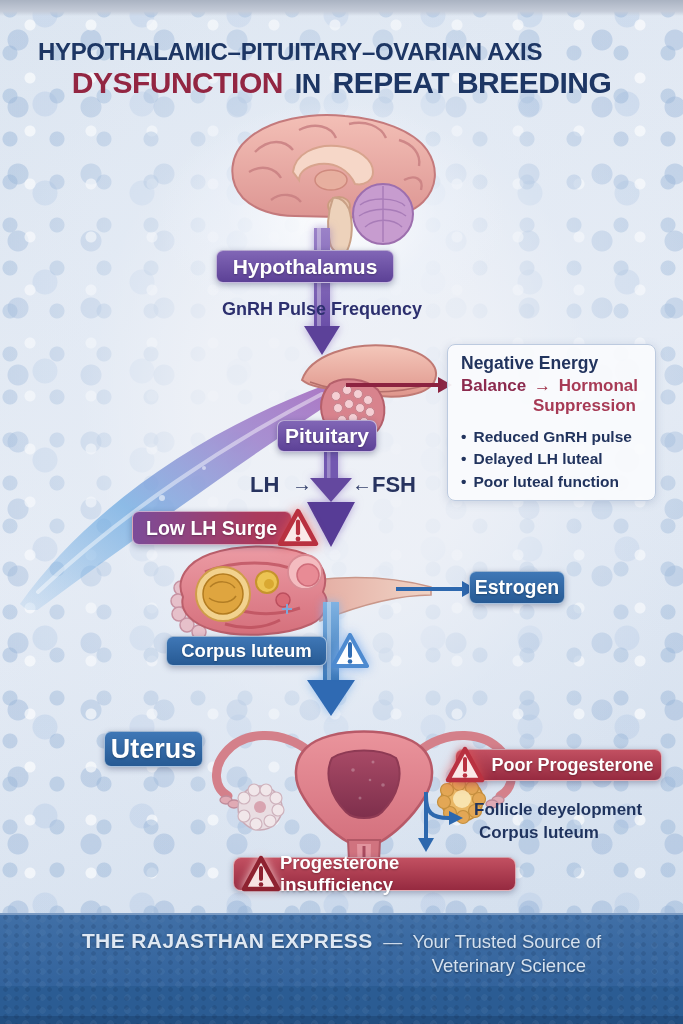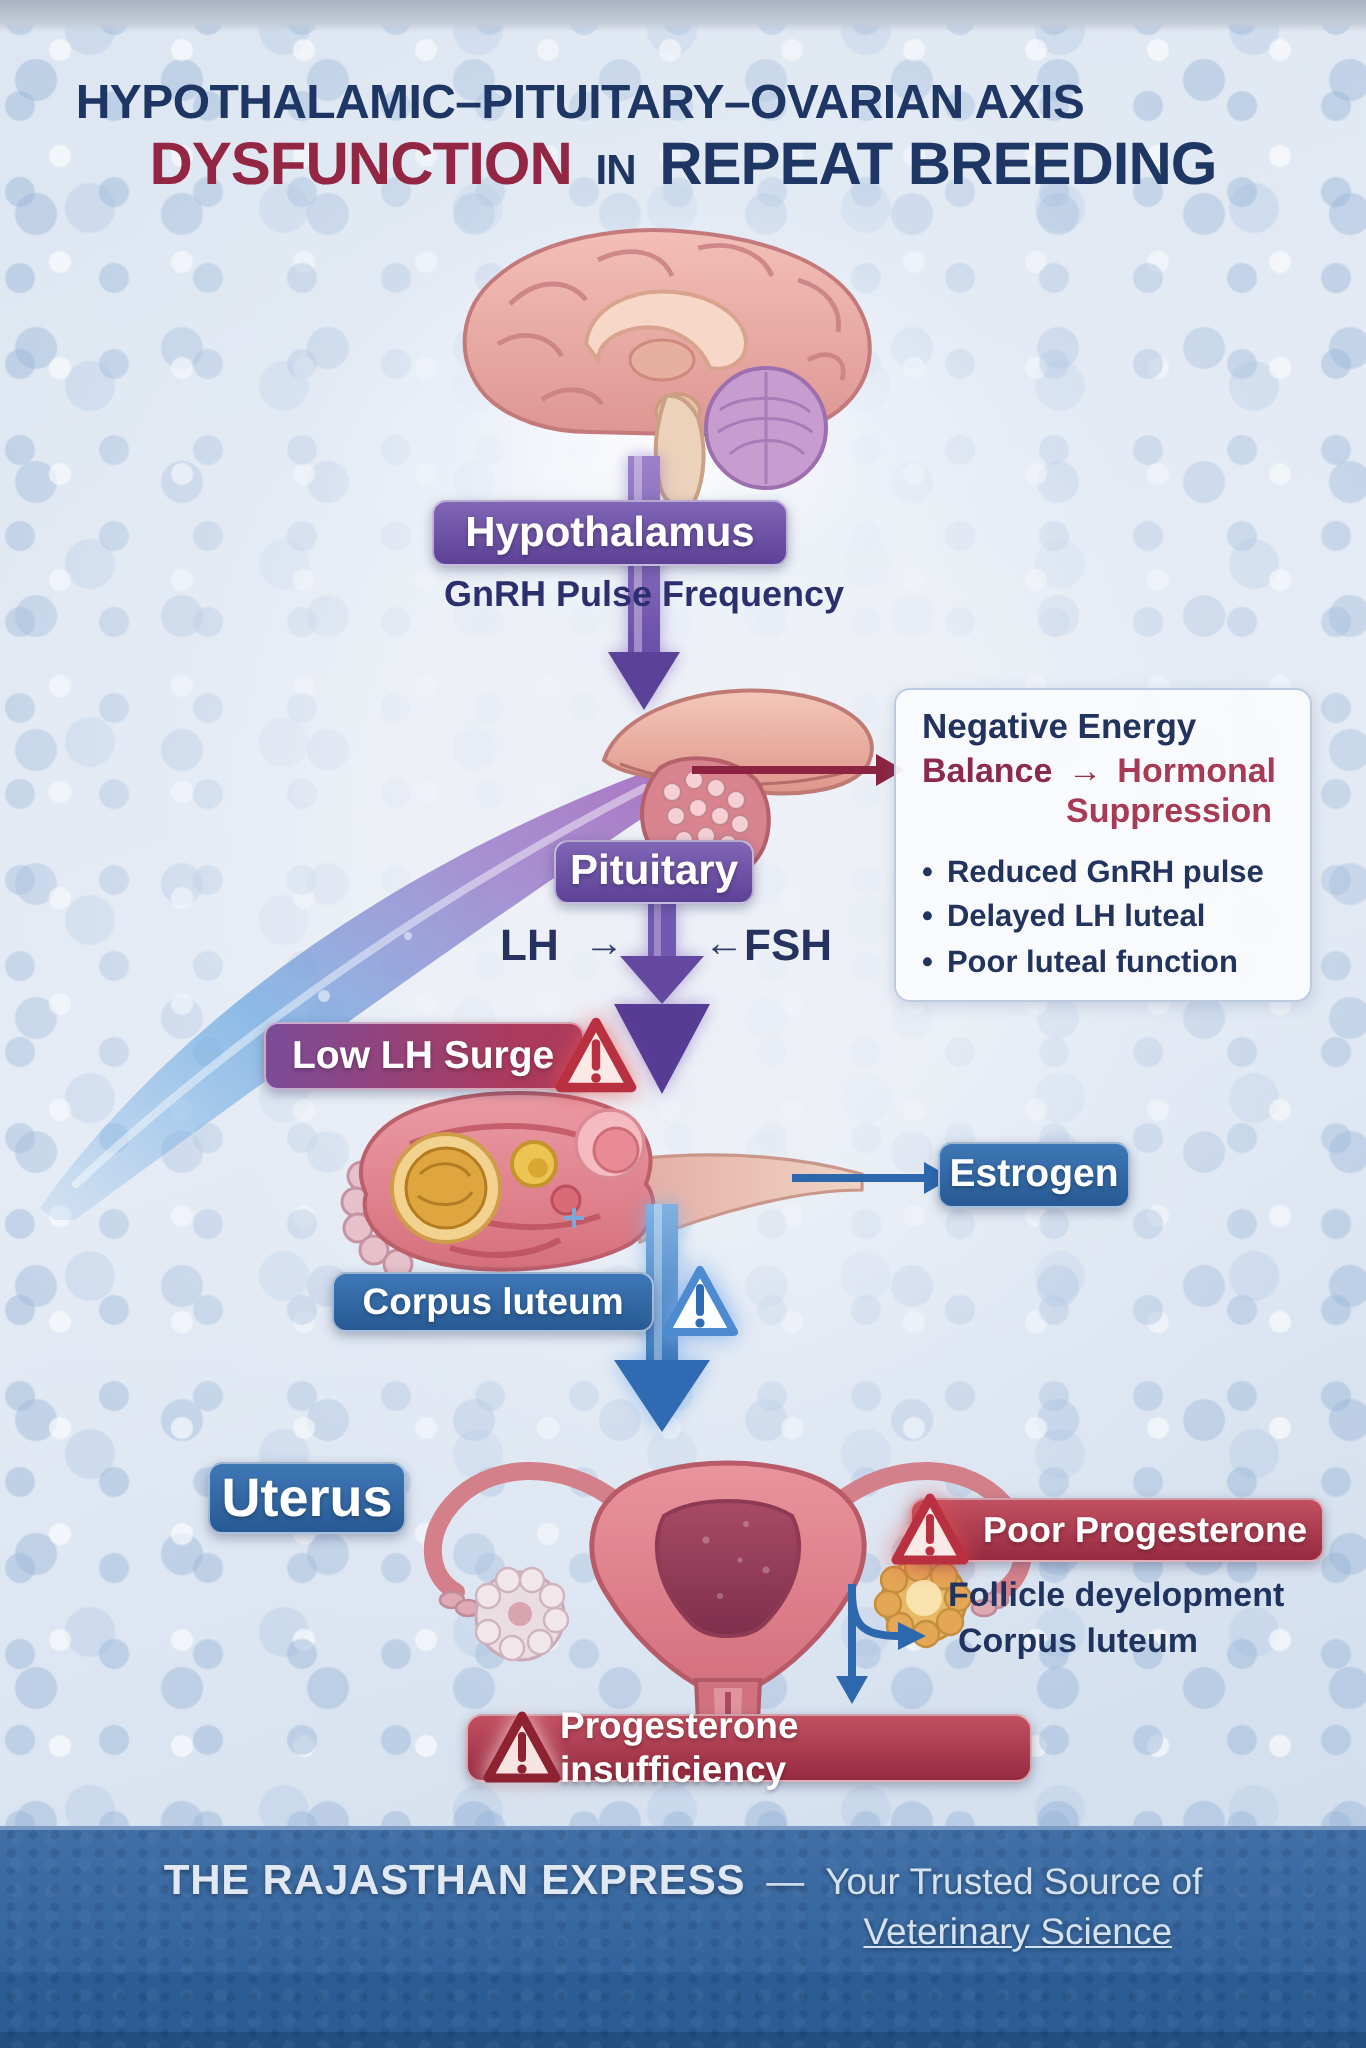--- a/index.html
+++ b/index.html
@@ -26,32 +26,32 @@
       rgba(228,235,245,0.45) 68%, rgba(215,227,242,0.05) 100%);
   }
   .topstrip{left:0;top:0;width:683px;height:16px;
     background:linear-gradient(180deg,#aab3c2,#c4cbd8 70%,rgba(230,234,240,0));}
   
   .title1{left:0;top:38px;width:580px;text-align:center;font-weight:bold;
     font-size:24px;letter-spacing:-0.3px;color:#1d3664;}
   .title2{left:0;top:66px;width:683px;text-align:center;font-weight:bold;
     font-size:30px;letter-spacing:-0.5px;color:#1d3664;}
   .title2 .red{color:#932642;}
-  .title2 .in{font-size:21px;color:#1d3664;padding:0 4px;}
+  .title2 .in{font-size:27px;color:#1d3664;padding:0 4px;}
   .halo{left:158px;top:102px;width:350px;height:235px;border-radius:50%;
     background:radial-gradient(closest-side,rgba(255,255,255,0.85),rgba(237,242,250,0.5) 60%,rgba(237,242,250,0));}
   
   .badge{position:absolute;display:flex;align-items:center;justify-content:center;
     color:#fff;font-weight:bold;border-radius:7px;border:1.5px solid rgba(255,255,255,0.55);
     box-shadow:0 2px 6px rgba(40,50,90,0.35);text-shadow:0 1px 2px rgba(0,0,0,0.28);box-sizing:border-box;}
   .b-purple{background:linear-gradient(180deg,#8166b6,#5c4196);}
   .b-blue{background:linear-gradient(180deg,#3f77b6,#275a94);}
   .b-red{background:linear-gradient(180deg,#c25061,#962a40);}
   .b-lowlh{background:linear-gradient(95deg,#7b4c9a,#ab3a5c 78%);}
-  .cap{position:absolute;font-weight:bold;color:#203562;white-space:nowrap;}
+  .cap{position:absolute;font-weight:bold;color:#203562;white-space:nowrap;margin-top:12px;}
   
   .panel{left:447px;top:344px;width:209px;height:157px;box-sizing:border-box;
     background:rgba(250,251,253,0.93);border:1px solid #bccadf;border-radius:8px;
     box-shadow:0 2px 8px rgba(100,120,160,0.25);padding:8px 10px 8px 13px;}
   .panel .t1{font-size:17.5px;font-weight:bold;color:#22345e;line-height:1.2;}
   .panel .t2{font-size:17px;font-weight:bold;line-height:1.25;margin-top:1px;}
   .panel .t2 .balance{color:#8c2a4e;}
   .panel .t2 .arr{color:#9d2d45;padding:0 3px;}
   .panel .t2 .horm{color:#a73a55;}
   .panel .t3{font-size:17px;font-weight:bold;color:#a73a55;margin-left:72px;line-height:1.2;}
@@ -71,21 +71,21 @@
   .fnoise{left:0;top:913px;width:683px;height:111px;
     background-image:radial-gradient(circle, rgba(15,40,75,0.16) 0 2px, transparent 2.5px),
       radial-gradient(circle, rgba(95,135,180,0.16) 0 3px, transparent 3.5px);
     background-size:11px 9px,17px 13px;}
   .fline1{left:0;top:929px;width:683px;text-align:center;color:#dfe8f3;
     text-shadow:0 1px 2px rgba(0,0,0,0.35);white-space:nowrap;}
   .fline1 .brand{font-size:21px;font-weight:bold;letter-spacing:0.4px;}
   .fline1 .sep{font-size:19px;padding:0 6px;color:#ccdaeb;}
   .fline1 .tag{font-size:18.5px;color:#d4e1ef;}
   .fline2{left:0;top:955px;width:586px;text-align:right;font-size:18.5px;color:#d4e1ef;
-    text-shadow:0 1px 2px rgba(0,0,0,0.35);text-decoration:underline;}
+    text-shadow:0 1px 2px rgba(0,0,0,0.35);}
   svg{display:block;}
 </style>
 </head>
 <body>
 
 <div id="canvas">
 
   <div class="bubbles"></div>
   <div class="fade"></div>
   <div class="abs topstrip"></div>

